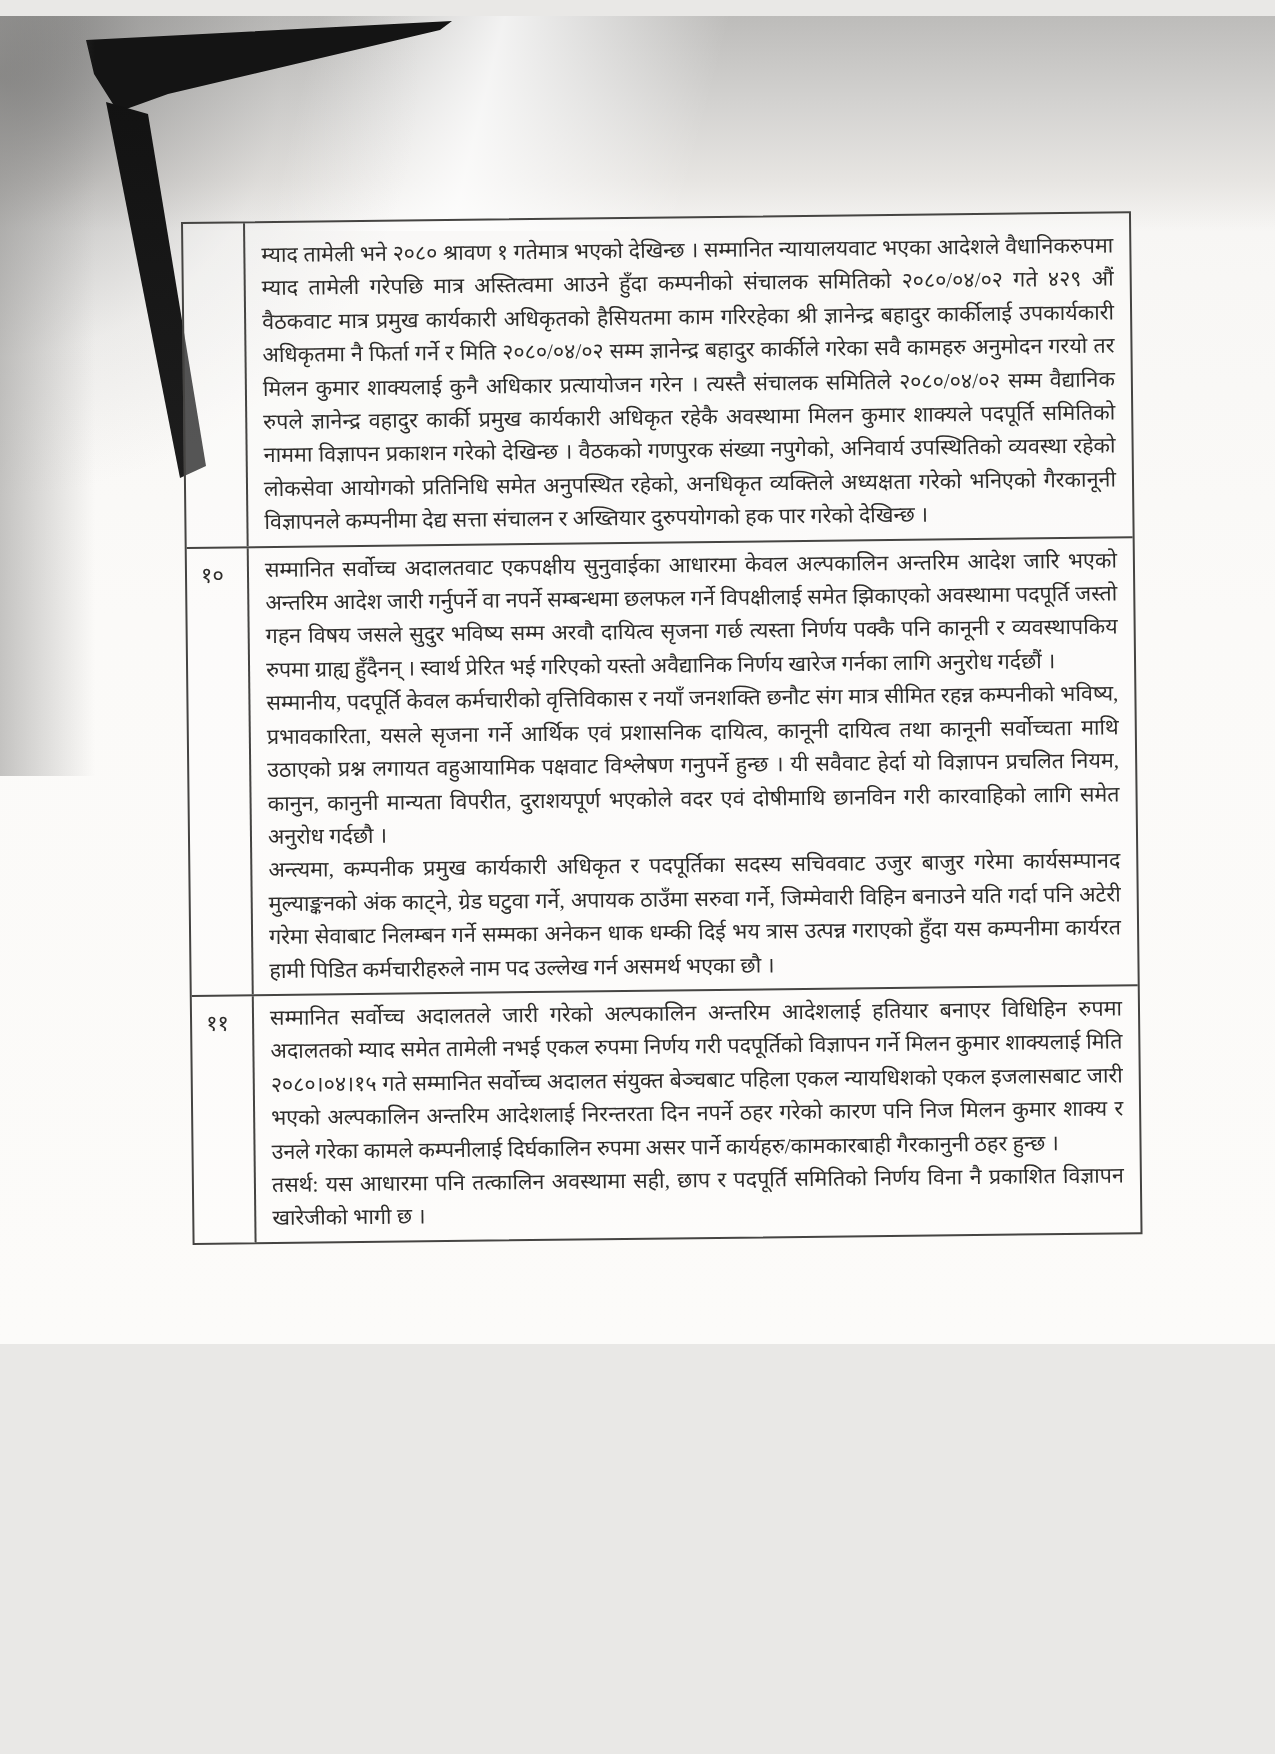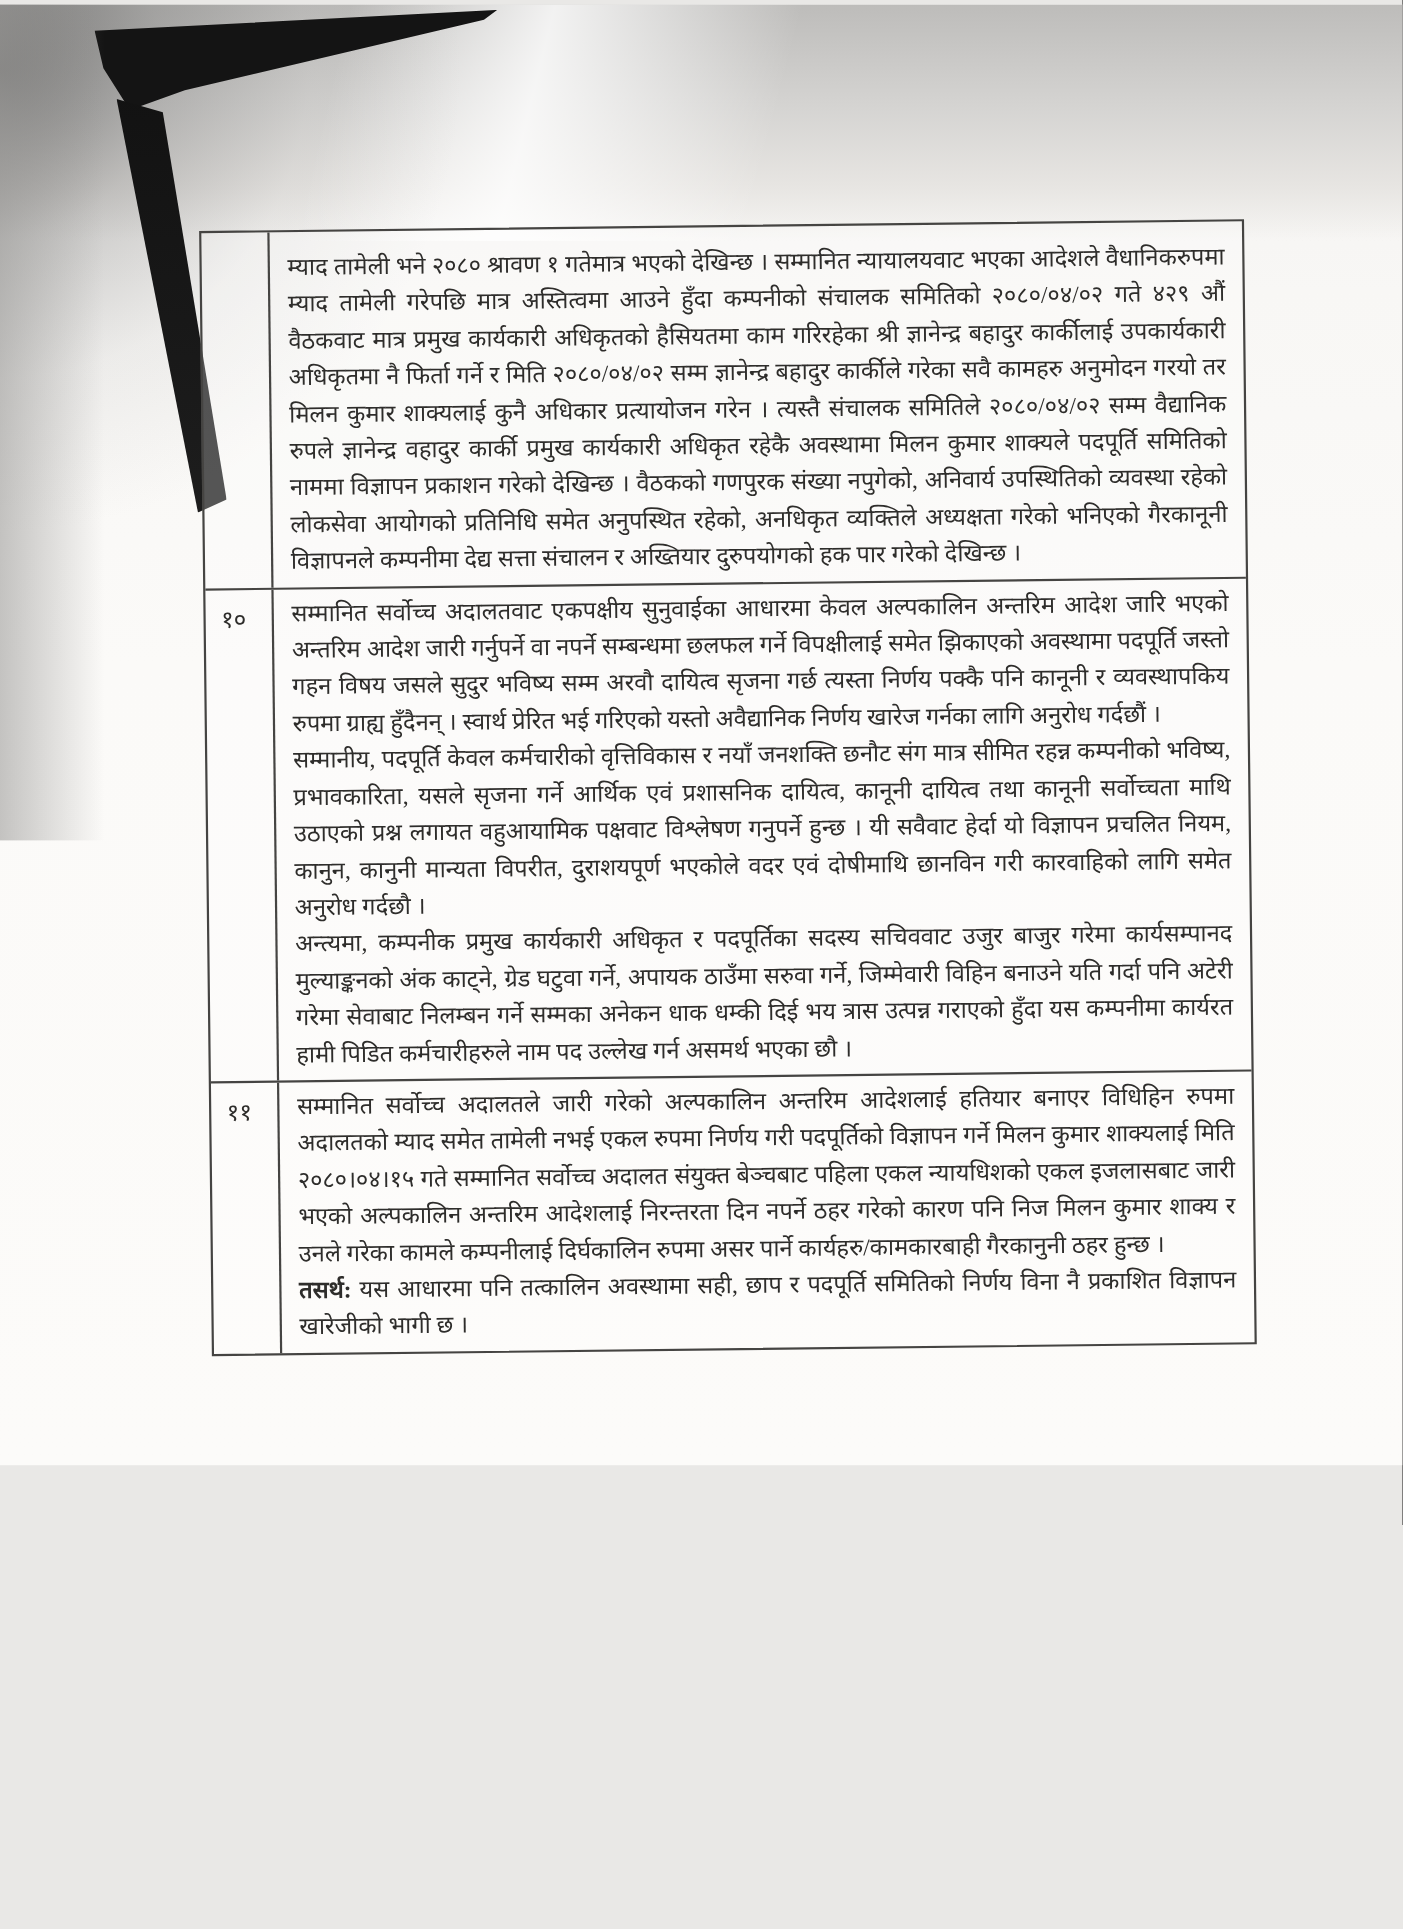--- a/index.html
+++ b/index.html
@@ -2,21 +2,21 @@
 <html><head>
 <meta charset="utf-8">
 <style>
   html, body { margin: 0; padding: 0; }
   body { background: #e9e8e6; }
 
   .page {
     position: relative;
     width: 1275px;
     height: 1328px;
-    margin: 4px auto;
+    margin: 16px auto;
     background: linear-gradient(to bottom, #f2f1ef 0px, #f8f7f5 260px, #fbfaf8 600px, #fcfbf9 100%);
     overflow: hidden;
     font-family: "Liberation Serif", "DejaVu Sans", serif;
     color: #2e2d2b;
   }
 
   
   .scan-top-band {
     position: absolute; left: 0; top: 0; width: 1275px; height: 215px;
     background:
@@ -69,21 +69,21 @@
     padding: 6px 16px 6px 16px;
     box-sizing: border-box;
   }
   .cell-text.first { padding-top: 16px; }
   .cell-text p {
     margin: 0;
     font-size: 21.5px;
     line-height: 33.4px;
     text-align: justify;
   }
-  .cell-text p strong { font-weight: bold; }
+  .cell-text p strong { font-weight: normal; }
 
   
   .petitioners-label {
     position: absolute; left: 852px; top: 1418px;
     font-size: 22.5px; letter-spacing: 0.5px;
   }
   .petitioners-block {
     position: absolute; left: 560px; top: 1478px; width: 560px;
     font-size: 22px; line-height: 36px;
   }

